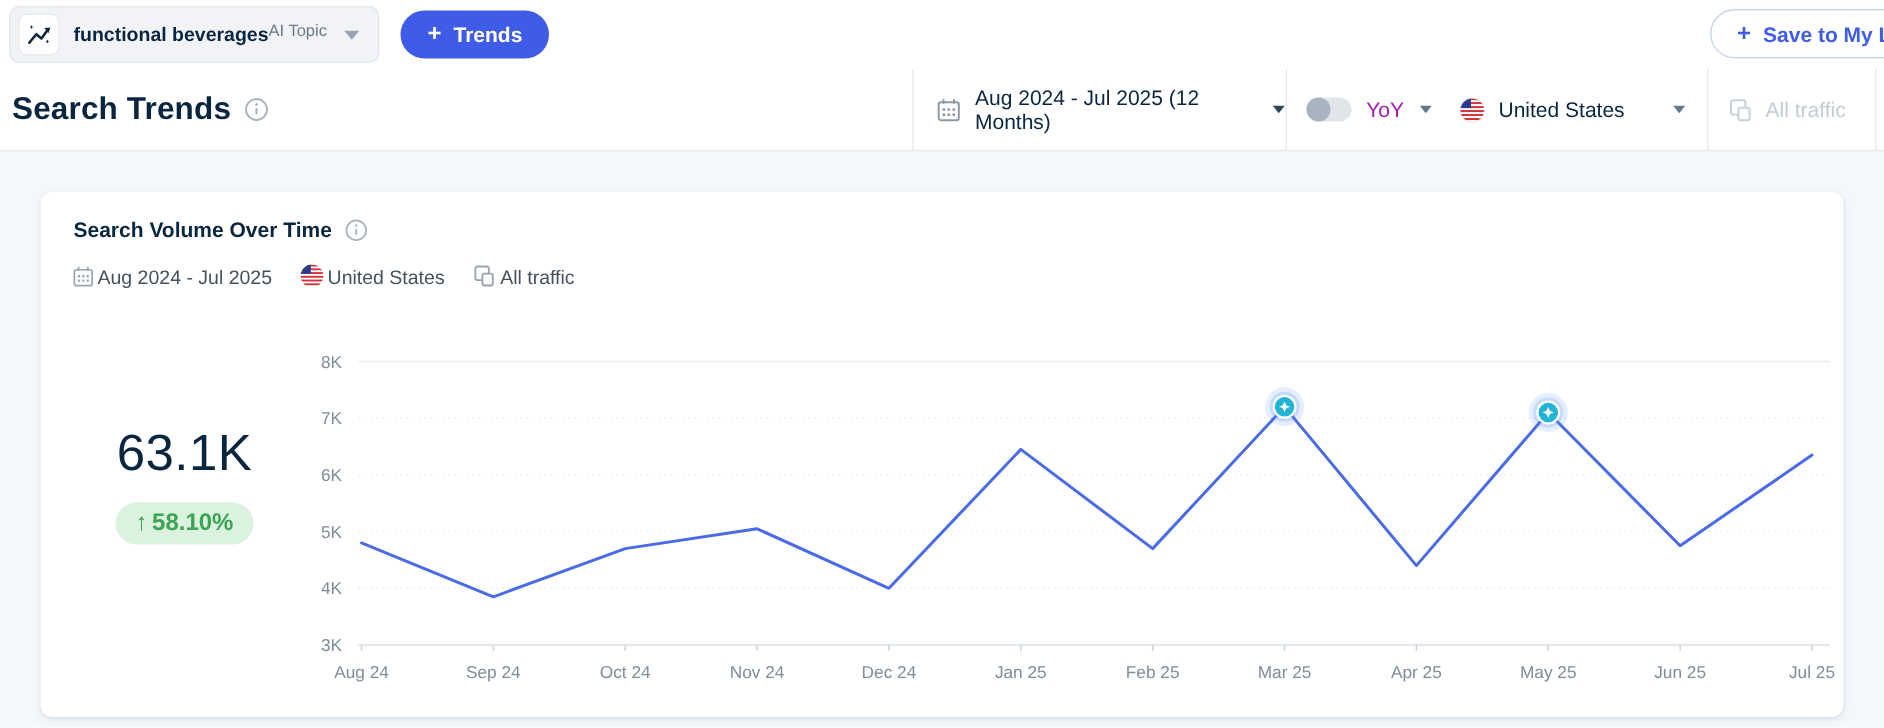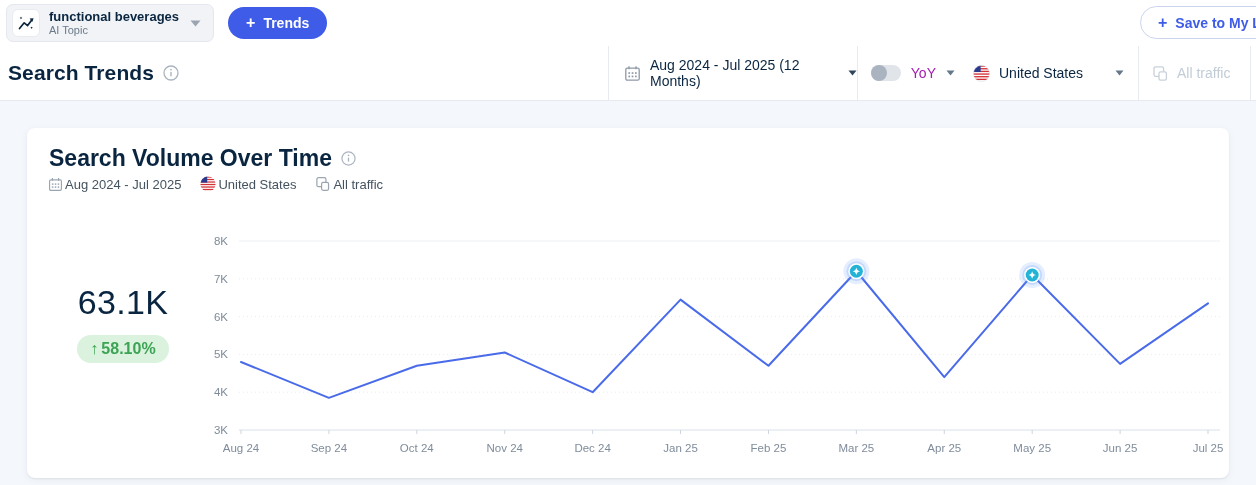--- a/index.html
+++ b/index.html
@@ -17,21 +17,21 @@
   .topbar { height: 46px; background: #fff; display: flex; align-items: center; position: relative; }
   .entity-chip {
     margin-left: 6px; height: 38px; background: #f1f3f7;
     border: 1px solid #e4e8ee; border-radius: 7px;
     display: flex; align-items: center; gap: 9px; padding: 0 12px 0 5px; cursor: pointer;
   }
   .chip-icon-box {
     width: 28px; height: 28px; background: #fff; border: 1px solid #e8ebf0;
     border-radius: 6px; display: flex; align-items: center; justify-content: center;
   }
-  .chip-texts { display: flex; flex-direction: column; line-height: 1.2; }
+  .chip-texts { display: flex; line-height: 1.2; }
   .chip-name { font-size: 13px; font-weight: bold; color: #092540; }
   .chip-type { font-size: 11px; color: #6b7a88; }
   .chip-caret { margin-left: 2px; }
 
   .compare-btn {
     margin-left: 14px; height: 32px; padding: 0 18px; border: none; cursor: pointer;
     border-radius: 17px; background: #3e5ce7; color: #fff;
     font-family: inherit; font-size: 14px; font-weight: bold;
     display: flex; align-items: center; gap: 8px;
   }
@@ -69,21 +69,21 @@
   .toggle { width: 36px; height: 16px; border-radius: 8px; background: #e1e5ea; position: relative; cursor: pointer; }
   .toggle-knob { position: absolute; left: 0; top: 0; width: 16px; height: 16px; border-radius: 50%; background: #aab4c0; }
 
   
   .card {
     margin: 27px 0 0 27px; width: 1202px; height: 350px; background: #fff;
     border-radius: 8px; position: relative;
     box-shadow: 0 1px 2px rgba(9,37,64,0.07), 0 2px 8px rgba(9,37,64,0.05);
   }
   .card-title-row { position: absolute; left: 22px; top: 17px; display: flex; align-items: center; gap: 9px; }
-  .card-title { font-size: 23px; font-weight: bold; color: #092540; }
+  .card-title { font-size: 14px; font-weight: bold; color: #092540; }
   .card-meta {
     position: absolute; left: 21px; top: 48px;
     display: flex; align-items: center; gap: 8px; font-size: 13px; color: #44535f;
   }
   .meta-group { display: flex; align-items: center; gap: 2px; }
   .meta-gap { width: 3px; }
 
   .summary { position: absolute; left: 0; top: 155px; width: 192px; text-align: center; }
   .summary-total { font-size: 34px; color: #092540; letter-spacing: 0.3px; }
   .summary-badge {

